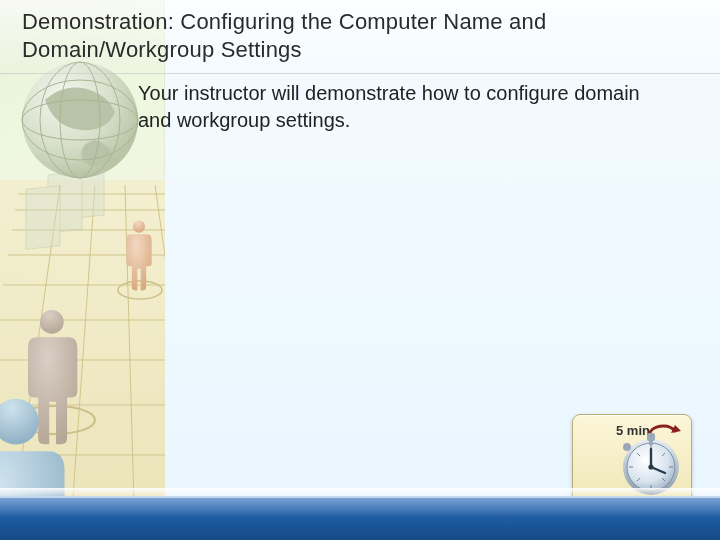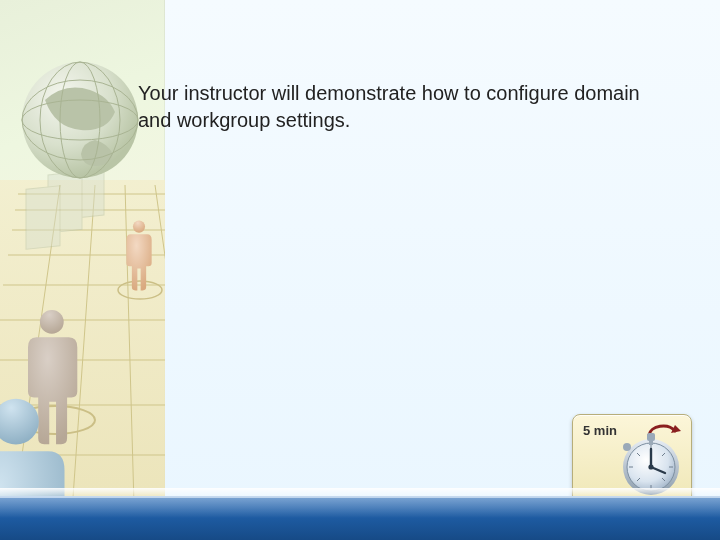--- a/index.html
+++ b/index.html
@@ -65,20 +65,21 @@
     position: absolute;
     right: 28px;
     bottom: 36px;
     width: 120px;
     height: 90px;
     border-radius: 8px;
     background: linear-gradient(180deg,#fcf6d9 0%, #efe7b6 100%);
     border: 1px solid #b7ae7a;
     box-shadow: 0 1px 0 rgba(255,255,255,0.8) inset, 0 2px 4px rgba(0,0,0,0.2);
     padding: 6px 8px 4px 10px;
+    text-align: center;
   }
   .timer .label {
     font-size: 13px;
     font-weight: 700;
     color: #333;
   }
   .timer .stopwatch {
     position:absolute;
     right:6px; bottom:4px;
     width:72px; height:72px;
@@ -191,20 +192,23 @@
         <path d="M8 32 h40 q10 0 10 12 v52 q0 7 -7 7 h-5 v48 q0 7 -7 7 h-6 v-50 h-8 v50 h-6 q-7 0 -7 -7 v-48 h-5 q-7 0 -7 -7 v-52 q0 -12 10 -12z" fill="url(#body)"></path>
       </g>
 
       <g transform="translate(-30,400) scale(1.35)">
         <circle cx="34" cy="16" r="17" fill="url(#body3)"></circle>
         <path d="M10 38 h48 q12 0 12 14 v70 q0 8 -8 8 h-6 v40 h-52 v-40 h-6 q-8 0 -8 -8 v-70 q0 -14 12 -14z" fill="url(#body3)"></path>
       </g>
     </svg>
   </div>
 
+  <div class="title-bar">
+    <h1>Demonstration: Configuring the Computer Name and Domain/Workgroup Settings</h1>
+  </div>
 
   <p class="body-text">Your instructor will demonstrate how to configure domain and workgroup settings.</p>
 
   <div class="timer">
     <span class="label">5 min</span>
     <svg class="arrow" viewBox="0 0 36 18">
       <path d="M4 12 A14 10 0 0 1 30 8" fill="none" stroke="#8a1f1f" stroke-width="3" stroke-linecap="round"></path>
       <polygon points="30,2 36,8 26,10" fill="#8a1f1f"></polygon>
     </svg>
     <svg class="stopwatch" viewBox="0 0 72 72">

